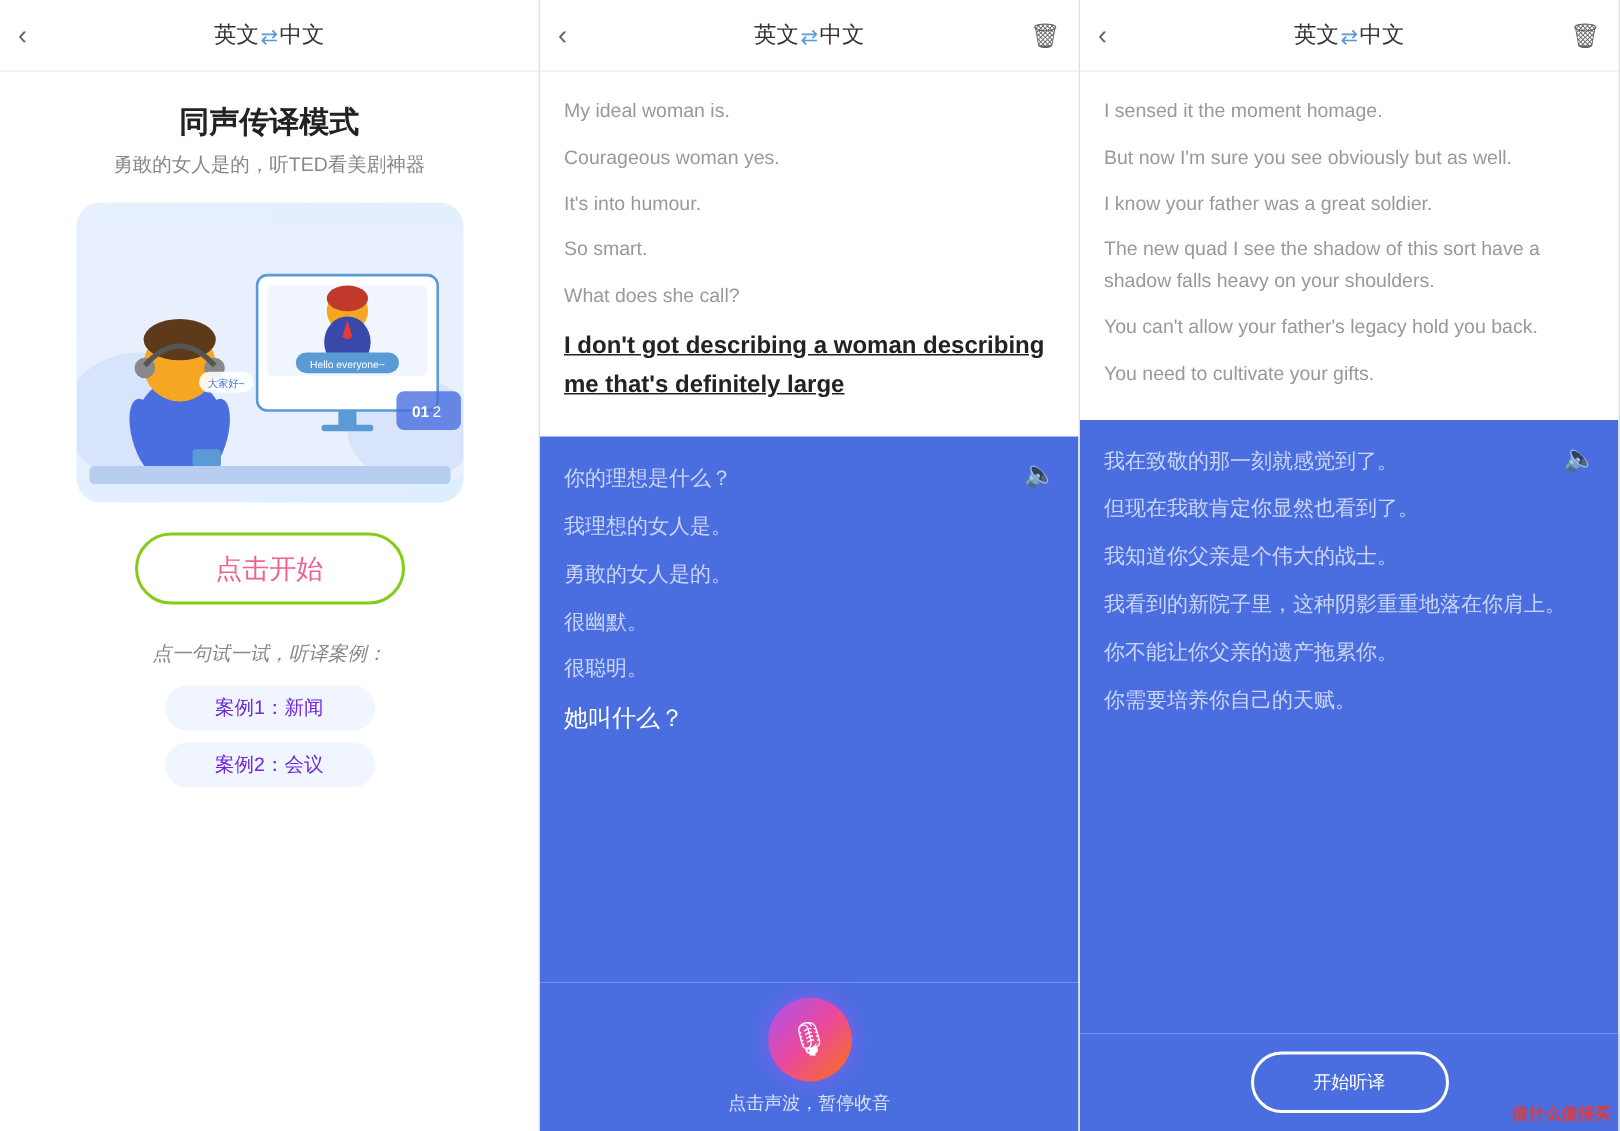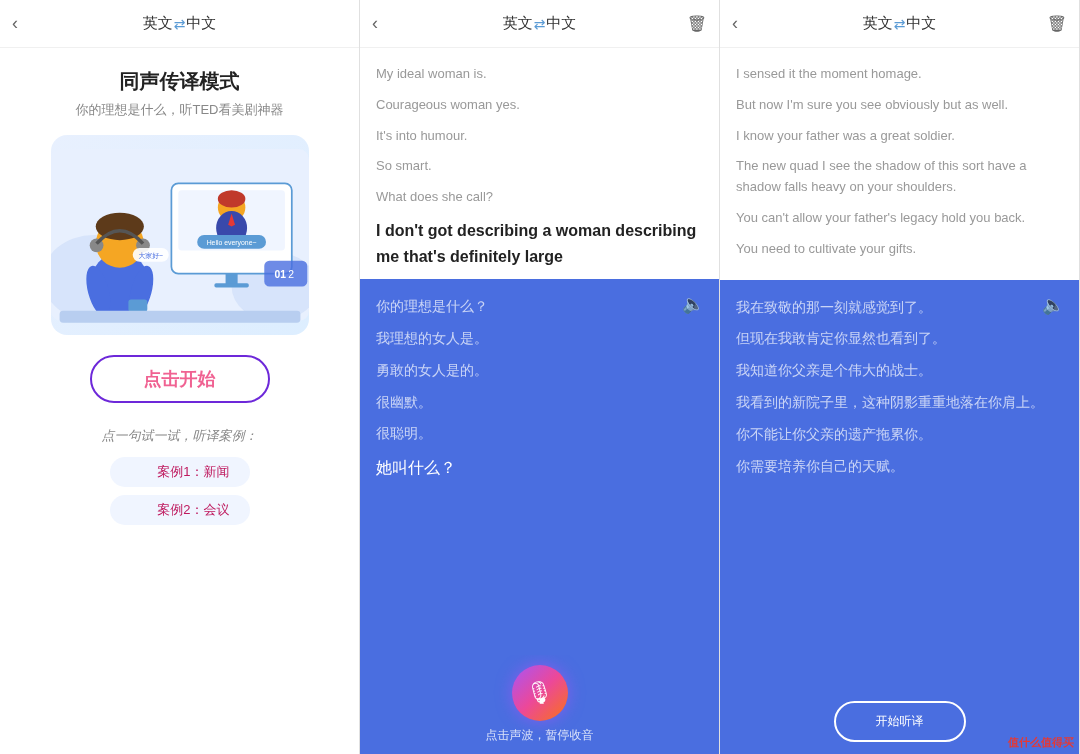--- a/index.html
+++ b/index.html
@@ -103,26 +103,26 @@
     }
     
     .illus-svg {
       width: 100%;
       height: 100%;
     }
 
     .p1-start-btn {
       width: 180px;
       height: 48px;
-      border: 2px solid #6d28d9;
+      border: 2px solid #84cc16;
       border-radius: 30px;
       background: transparent;
       color: #f06292;
       font-size: 18px;
-      font-weight: 700;
+      font-weight: 400;
       cursor: pointer;
       margin-bottom: 24px;
       display: flex;
       align-items: center;
       justify-content: center;
     }
     .p1-try-label {
       font-size: 13px;
       color: #888;
       margin-bottom: 12px;
@@ -131,26 +131,26 @@
     }
     .p1-cases {
       display: flex;
       flex-direction: column;
       gap: 8px;
       align-items: center;
       width: 100%;
     }
     .case-chip {
       background: #f0f5ff;
-      color: #be185d;
+      color: #6d28d9;
       border-radius: 20px;
       padding: 6px 20px;
       font-size: 13px;
       width: 140px;
-      text-align: right;
+      text-align: center;
     }
 
     
     .translation-body {
       flex: 1;
       display: flex;
       flex-direction: column;
       overflow: hidden;
     }
     .en-section {
@@ -163,21 +163,22 @@
     .en-line {
       font-size: 13px;
       color: #999;
       line-height: 1.6;
       margin-bottom: 10px;
     }
     .en-line.active {
       font-size: 16px;
       color: #222;
       font-weight: 600;
-      margin-bottom: 0;
+      margin-bottom: 12px;
+      text-decoration: underline;
     }
     .zh-section {
       flex: 1;
       background: #4a6ee0;
       padding: 16px 16px 10px;
       overflow-y: auto;
       position: relative;
     }
     .zh-line {
       font-size: 14px;
@@ -263,21 +264,21 @@
     <span class="back-btn">‹</span>
     <div class="header-title">
       <span>英文</span>
       <span class="swap-icon">⇄</span>
       <span>中文</span>
     </div>
   </div>
 
   <div class="panel-1-body">
     <div class="p1-title">同声传译模式</div>
-    <div class="p1-subtitle">你的理想是什么，听TED看美剧神器</div>
+    <div class="p1-subtitle">勇敢的女人是的，听TED看美剧神器</div>
 
     <div class="illustration">
       <div class="illus-bg">
         <svg class="illus-svg" viewBox="0 0 300 200" xmlns="http://www.w3.org/2000/svg">
 
           <rect width="300" height="200" fill="#e8f0fe" rx="12"></rect>
 
           <ellipse cx="50" cy="150" rx="60" ry="50" fill="#c5d8f8" opacity="0.5"></ellipse>
           <ellipse cx="260" cy="160" rx="50" ry="40" fill="#c5d8f8" opacity="0.5"></ellipse>
 

